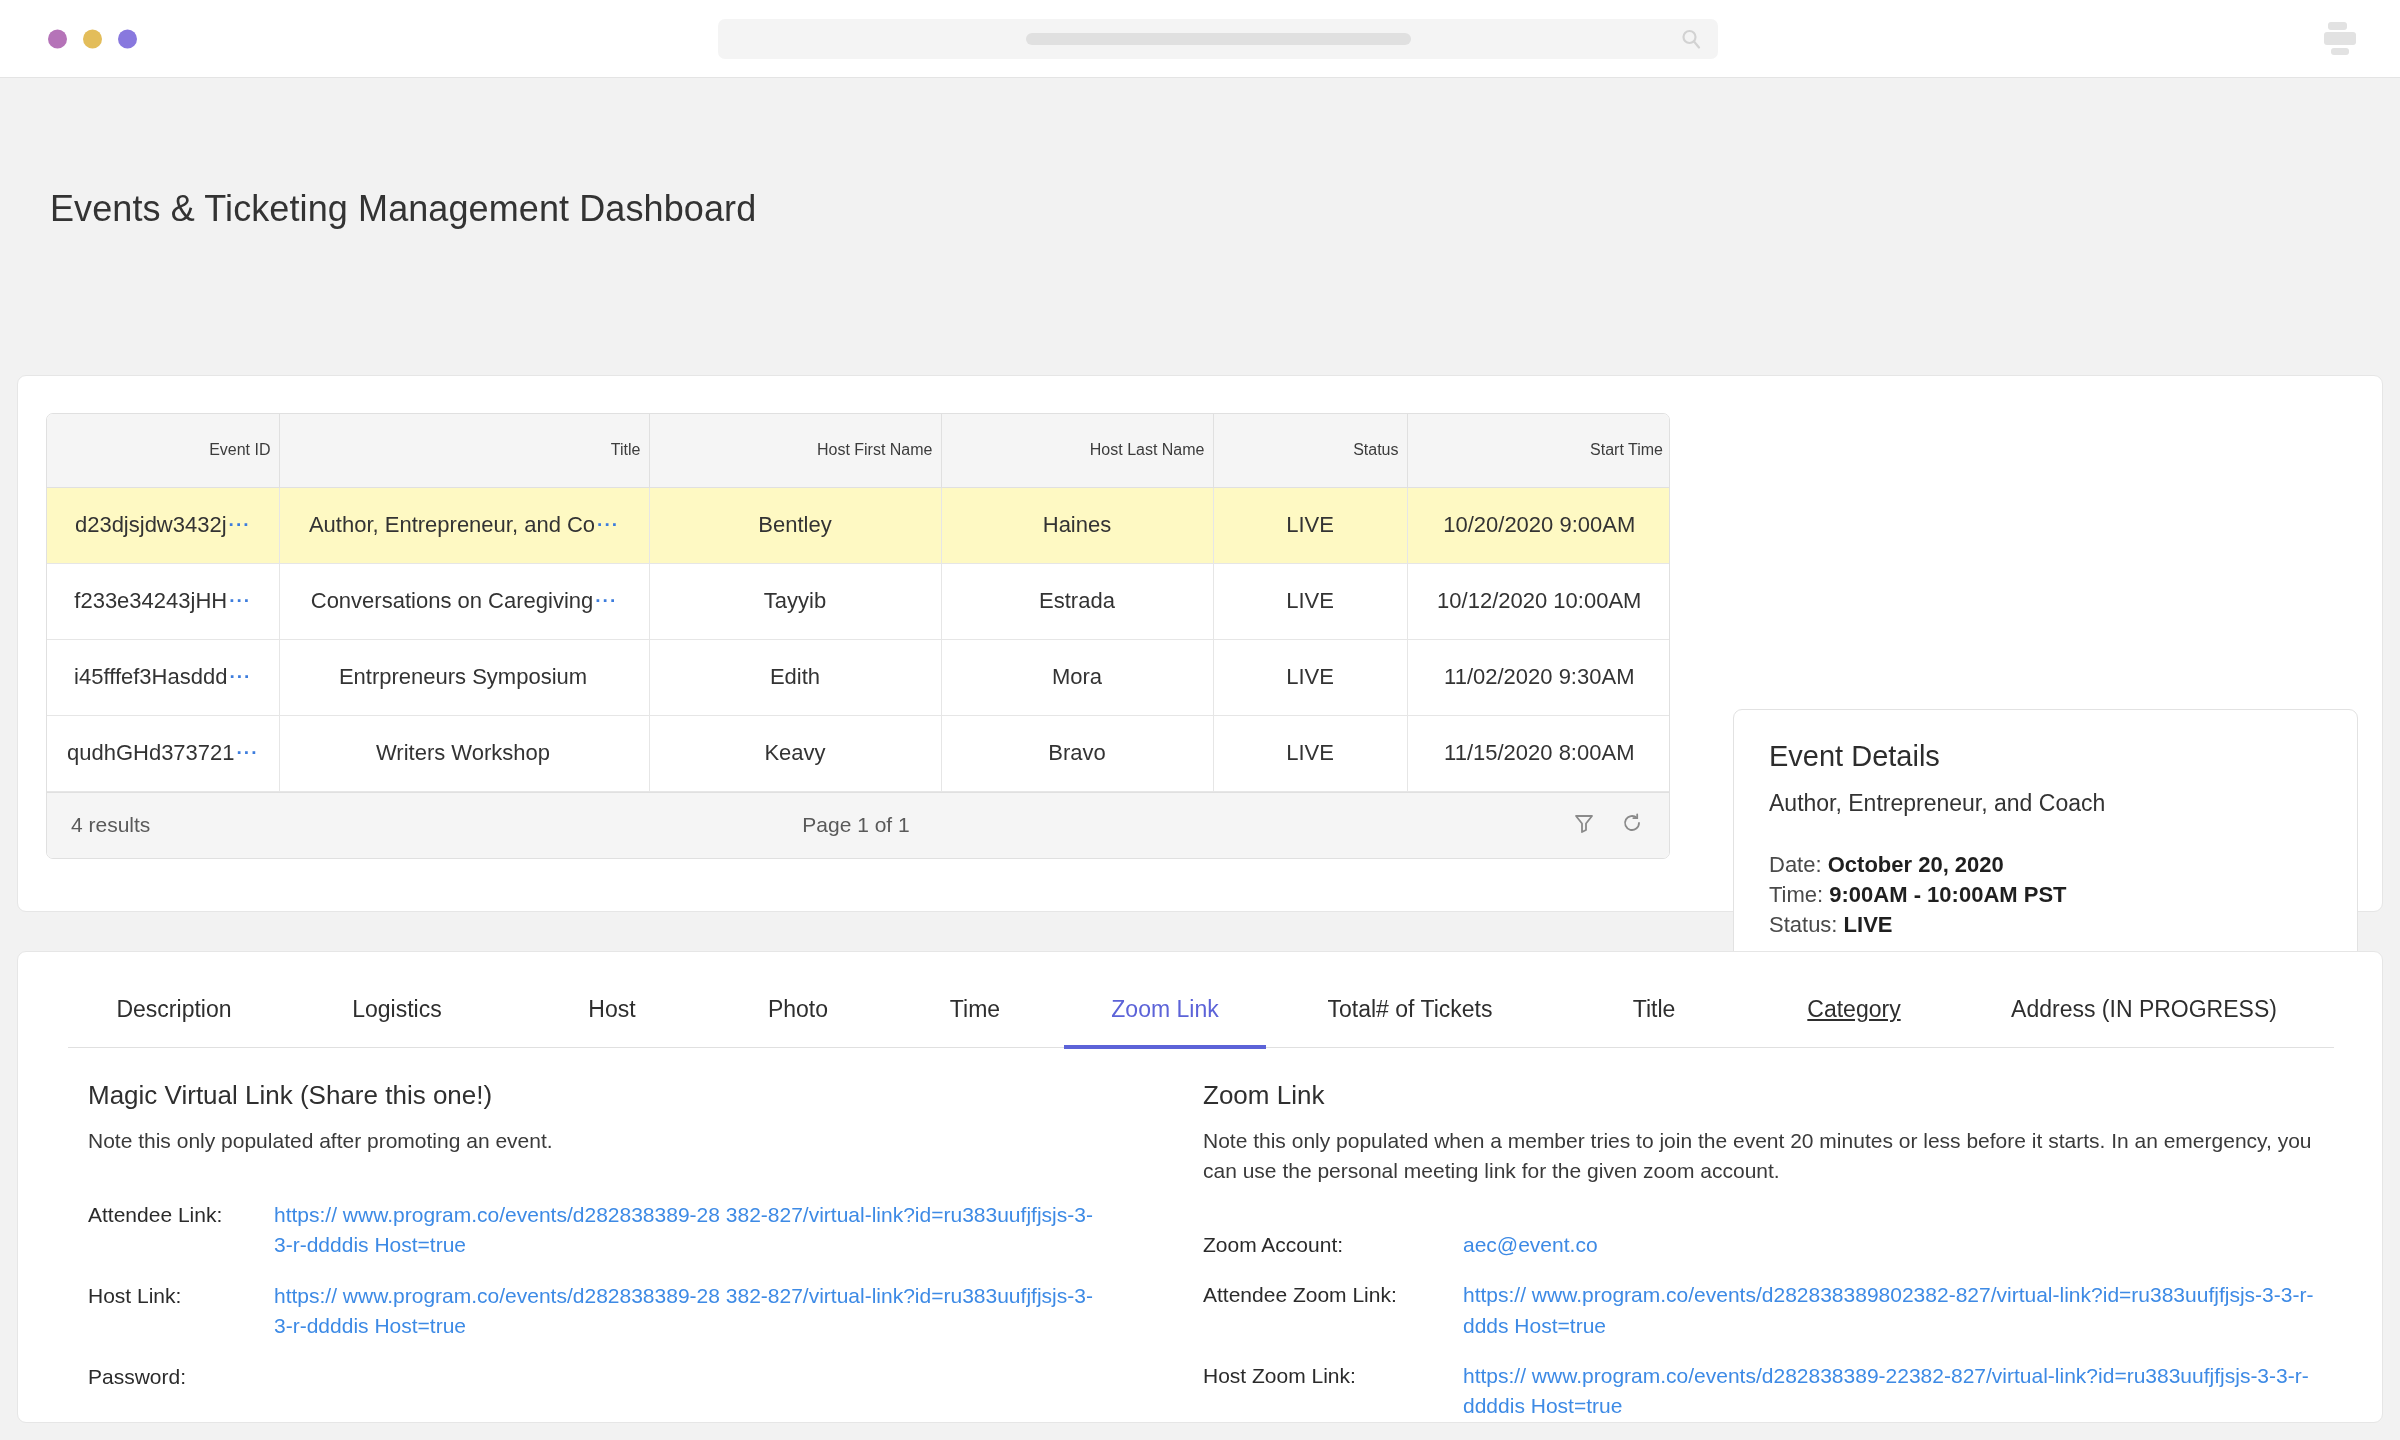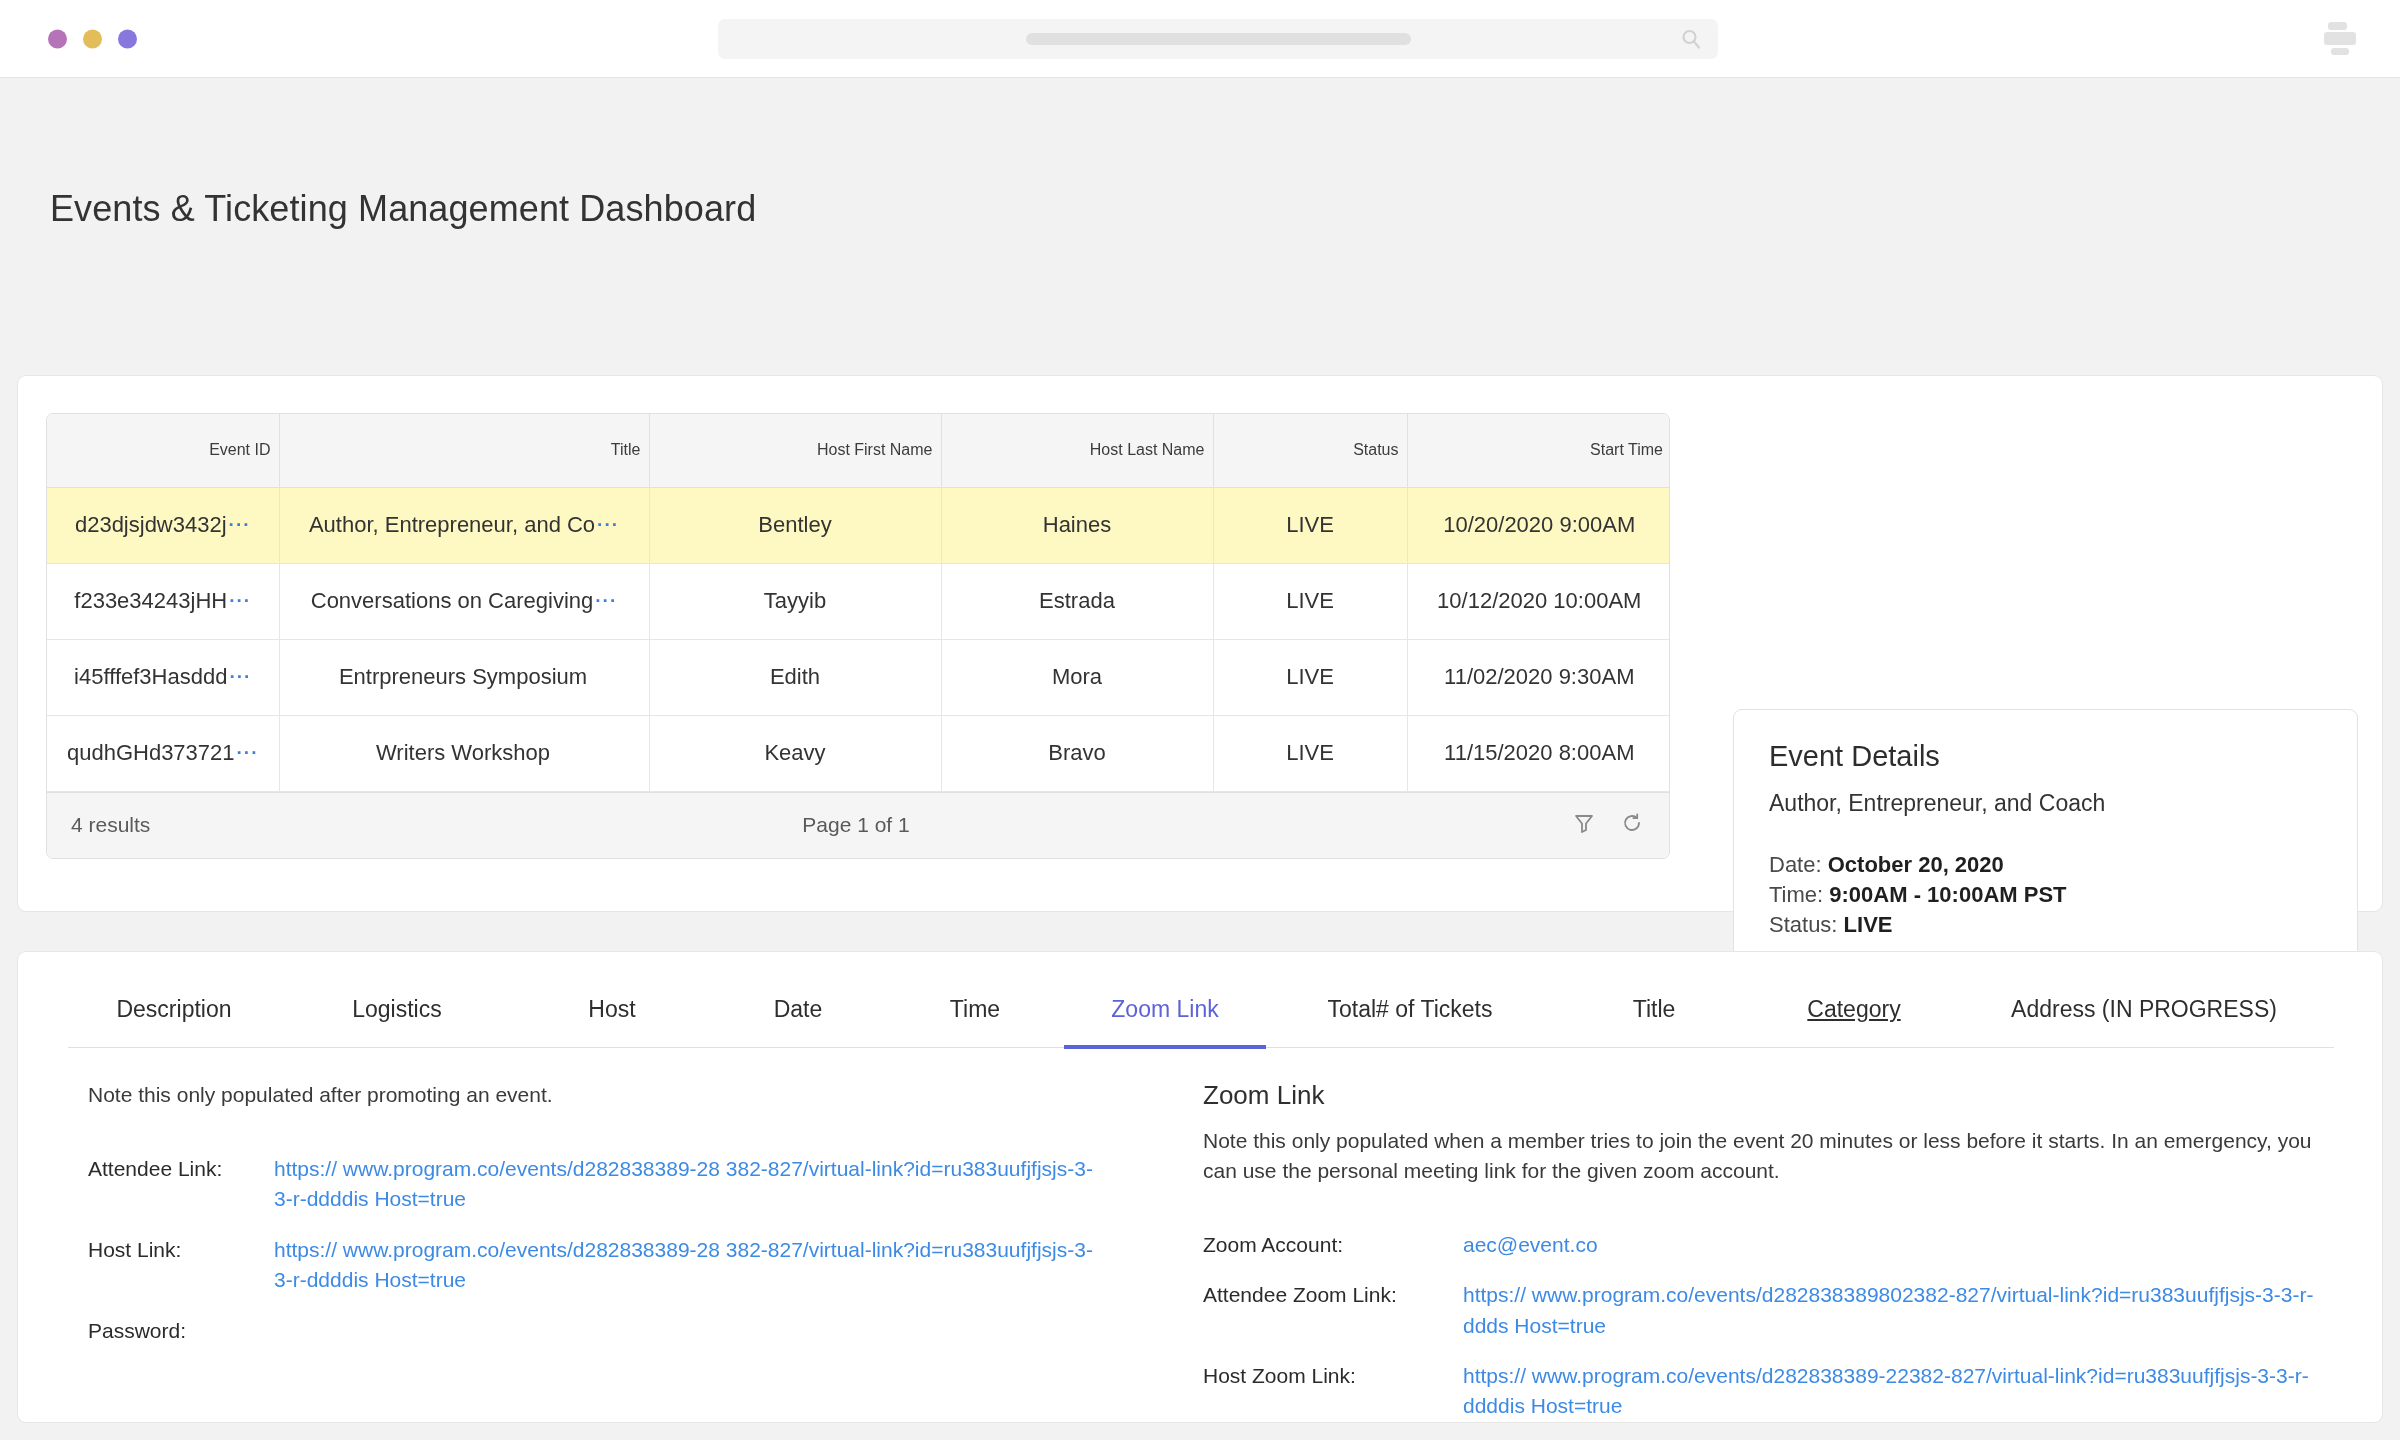--- a/index.html
+++ b/index.html
@@ -475,32 +475,33 @@
       <button class="btn btn-email">Email All Attendees</button>
     </div>
   </div>
 
   <div class="card card-bottom">
 
     <div class="tabs">
       <div class="tab tw-1">Description</div>
       <div class="tab tw-2">Logistics</div>
       <div class="tab tw-3">Host</div>
-      <div class="tab tw-4">Date</div>
+      <div class="tab tw-4">Photo</div>
       <div class="tab tw-5">Time</div>
       <div class="tab tw-6 active">Zoom Link</div>
       <div class="tab tw-7">Total# of Tickets</div>
       <div class="tab tw-8">Title</div>
       <div class="tab tw-9">Category</div>
       <div class="tab tw-10">Address (IN PROGRESS)</div>
     </div>
 
     <div class="panes">
 
       <div class="pane-left">
+        <div class="pane-head">Magic Virtual Link (Share this one!)</div>
         <div class="pane-note">Note this only populated after promoting an event.</div>
 
         <div class="field-list">
           <div class="field-row">
             <div class="field-label fl-left">Attendee Link:</div>
             <a class="field-value fv-narrow">https:// www.program.co/events/d282838389-28 382-827/virtual-link?id=ru383uufjfjsjs-3-3-r-ddddis Host=true</a>
           </div>
           <div class="field-row">
             <div class="field-label fl-left">Host Link:</div>
             <a class="field-value fv-narrow">https:// www.program.co/events/d282838389-28 382-827/virtual-link?id=ru383uufjfjsjs-3-3-r-ddddis Host=true</a>

